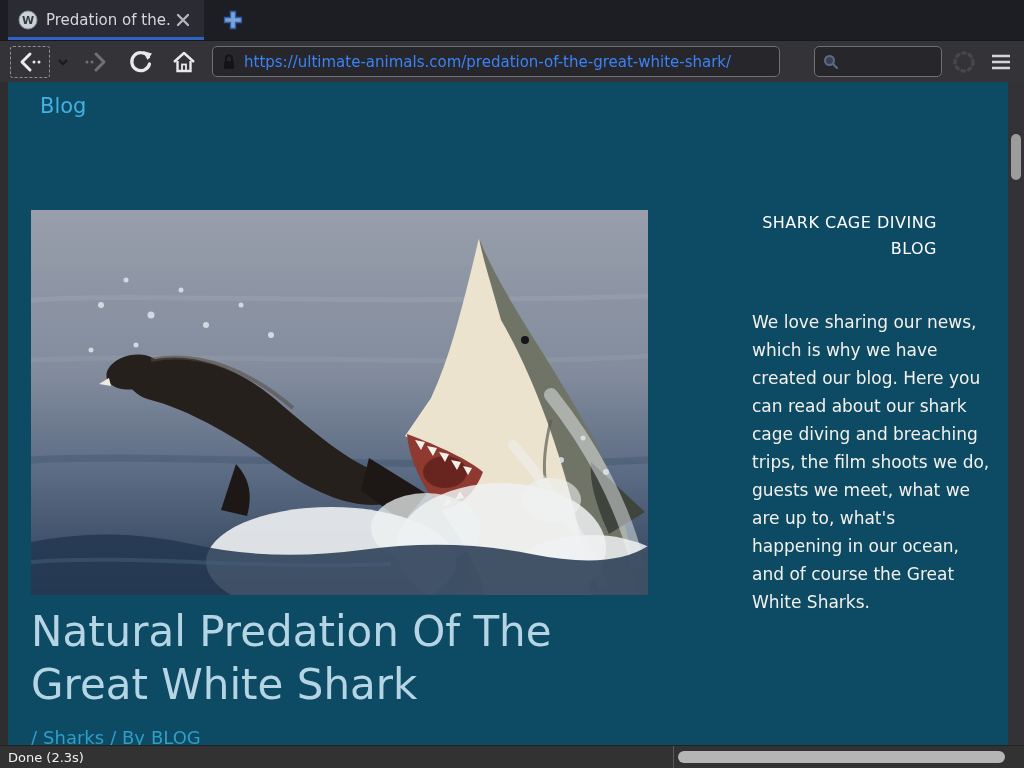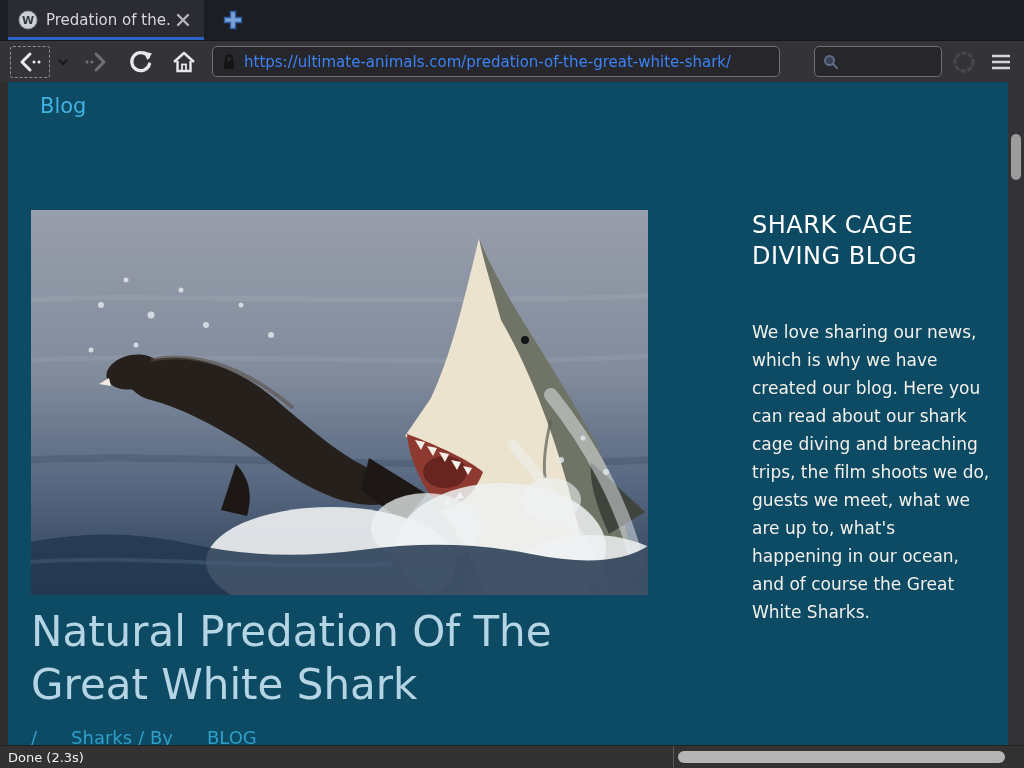--- a/index.html
+++ b/index.html
@@ -38,23 +38,23 @@
   .vscroll-thumb { position:absolute; left:3px; top:52px; width:10px; height:46px; background:#9c9c9c; border-radius:5px; }
 
   
   .site-nav { padding:12px 0 0 32px; }
   .blog-link { font-size:21px; color:#41b1e1; text-decoration:none; cursor:pointer; }
   .page-main { display:flex; justify-content:space-between; margin-top:92px; padding:0 18px 0 12px; }
   .article { width:625px; flex:none;padding-left:11px; }
   .photo { width:617px; height:385px; display:block; }
   .post-title { margin-top:10px; max-width:600px; font-size:42px; line-height:53px; font-weight:400; color:#b5d5e5; }
   .breadcrumb { margin-top:16px; font-size:18px; color:#2f9fc9; display:flex; gap:6px; }
-  .breadcrumb a { color:#2f9fc9; text-decoration:none; cursor:pointer;margin-left:28px; }
+  .breadcrumb a { color:#2f9fc9; text-decoration:none; cursor:pointer; }
   .sidebar { width:238px; flex:none; padding-top:0; }
-  .sidebar h2 { font-size:24px; line-height:31px; font-weight:400; color:#ffffff; max-width:185px; letter-spacing:0.5px; }
+  .sidebar h2 { font-size:16px; line-height:26px; font-weight:400; color:#ffffff; max-width:185px; letter-spacing:0.5px;text-align:right; }
   .sidebar p { margin-top:46px; font-size:17px; line-height:28px; color:#f3f1ec; }
 
   
   .statusbar { height:23px; background:#323232; border-top:1px solid #222; display:flex; align-items:center; position:relative; flex:none; }
   .status-text { margin-left:8px; font-size:13px; color:#efefef; }
   .status-sep { position:absolute; left:673px; top:0; bottom:0; width:1px; background:#5a5a5a; }
   .hscroll-thumb { position:absolute; left:678px; top:5px; width:327px; height:12px; background:#b5b5b5; border-radius:6px; }
 </style>
 </head>
 <body>

